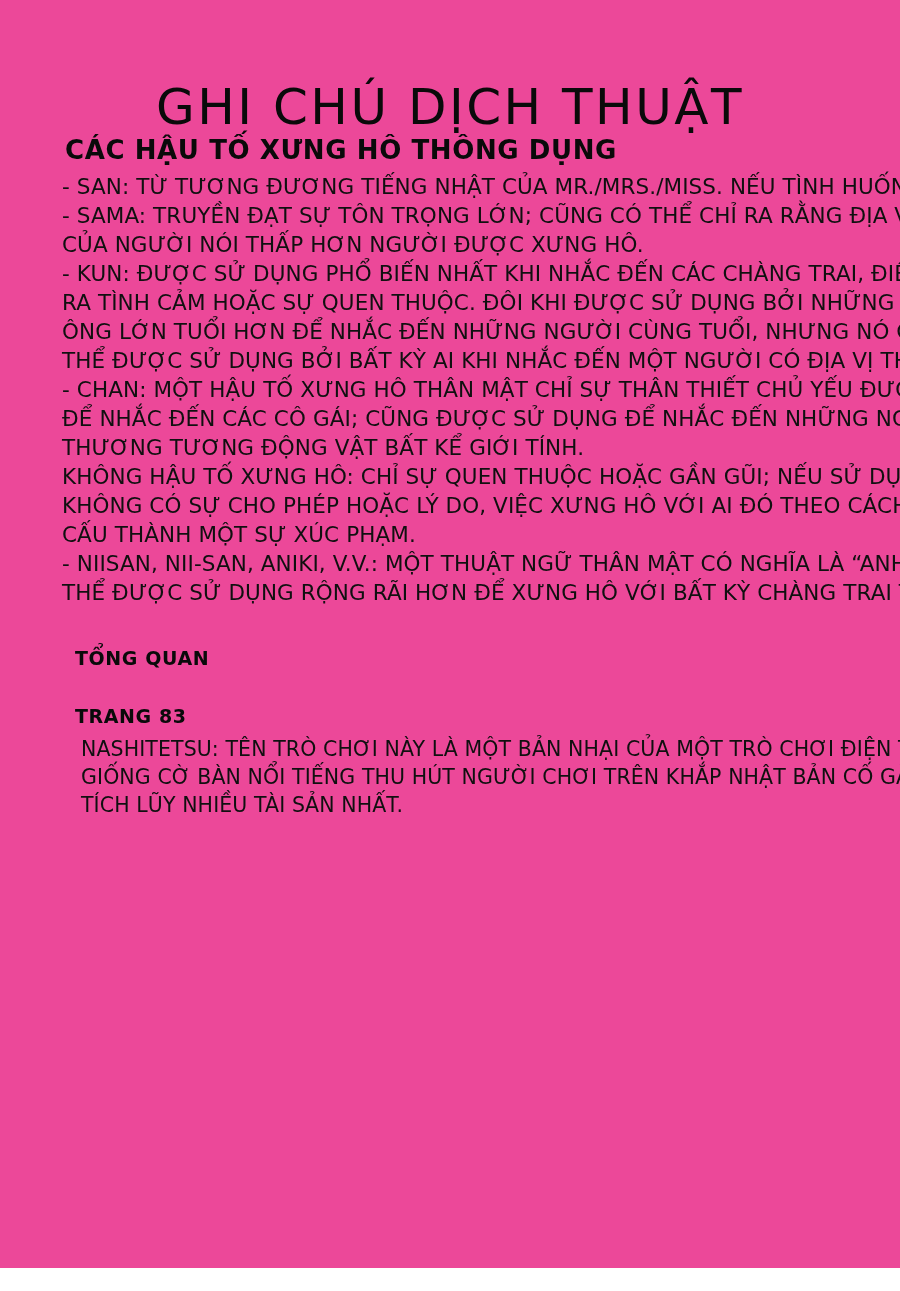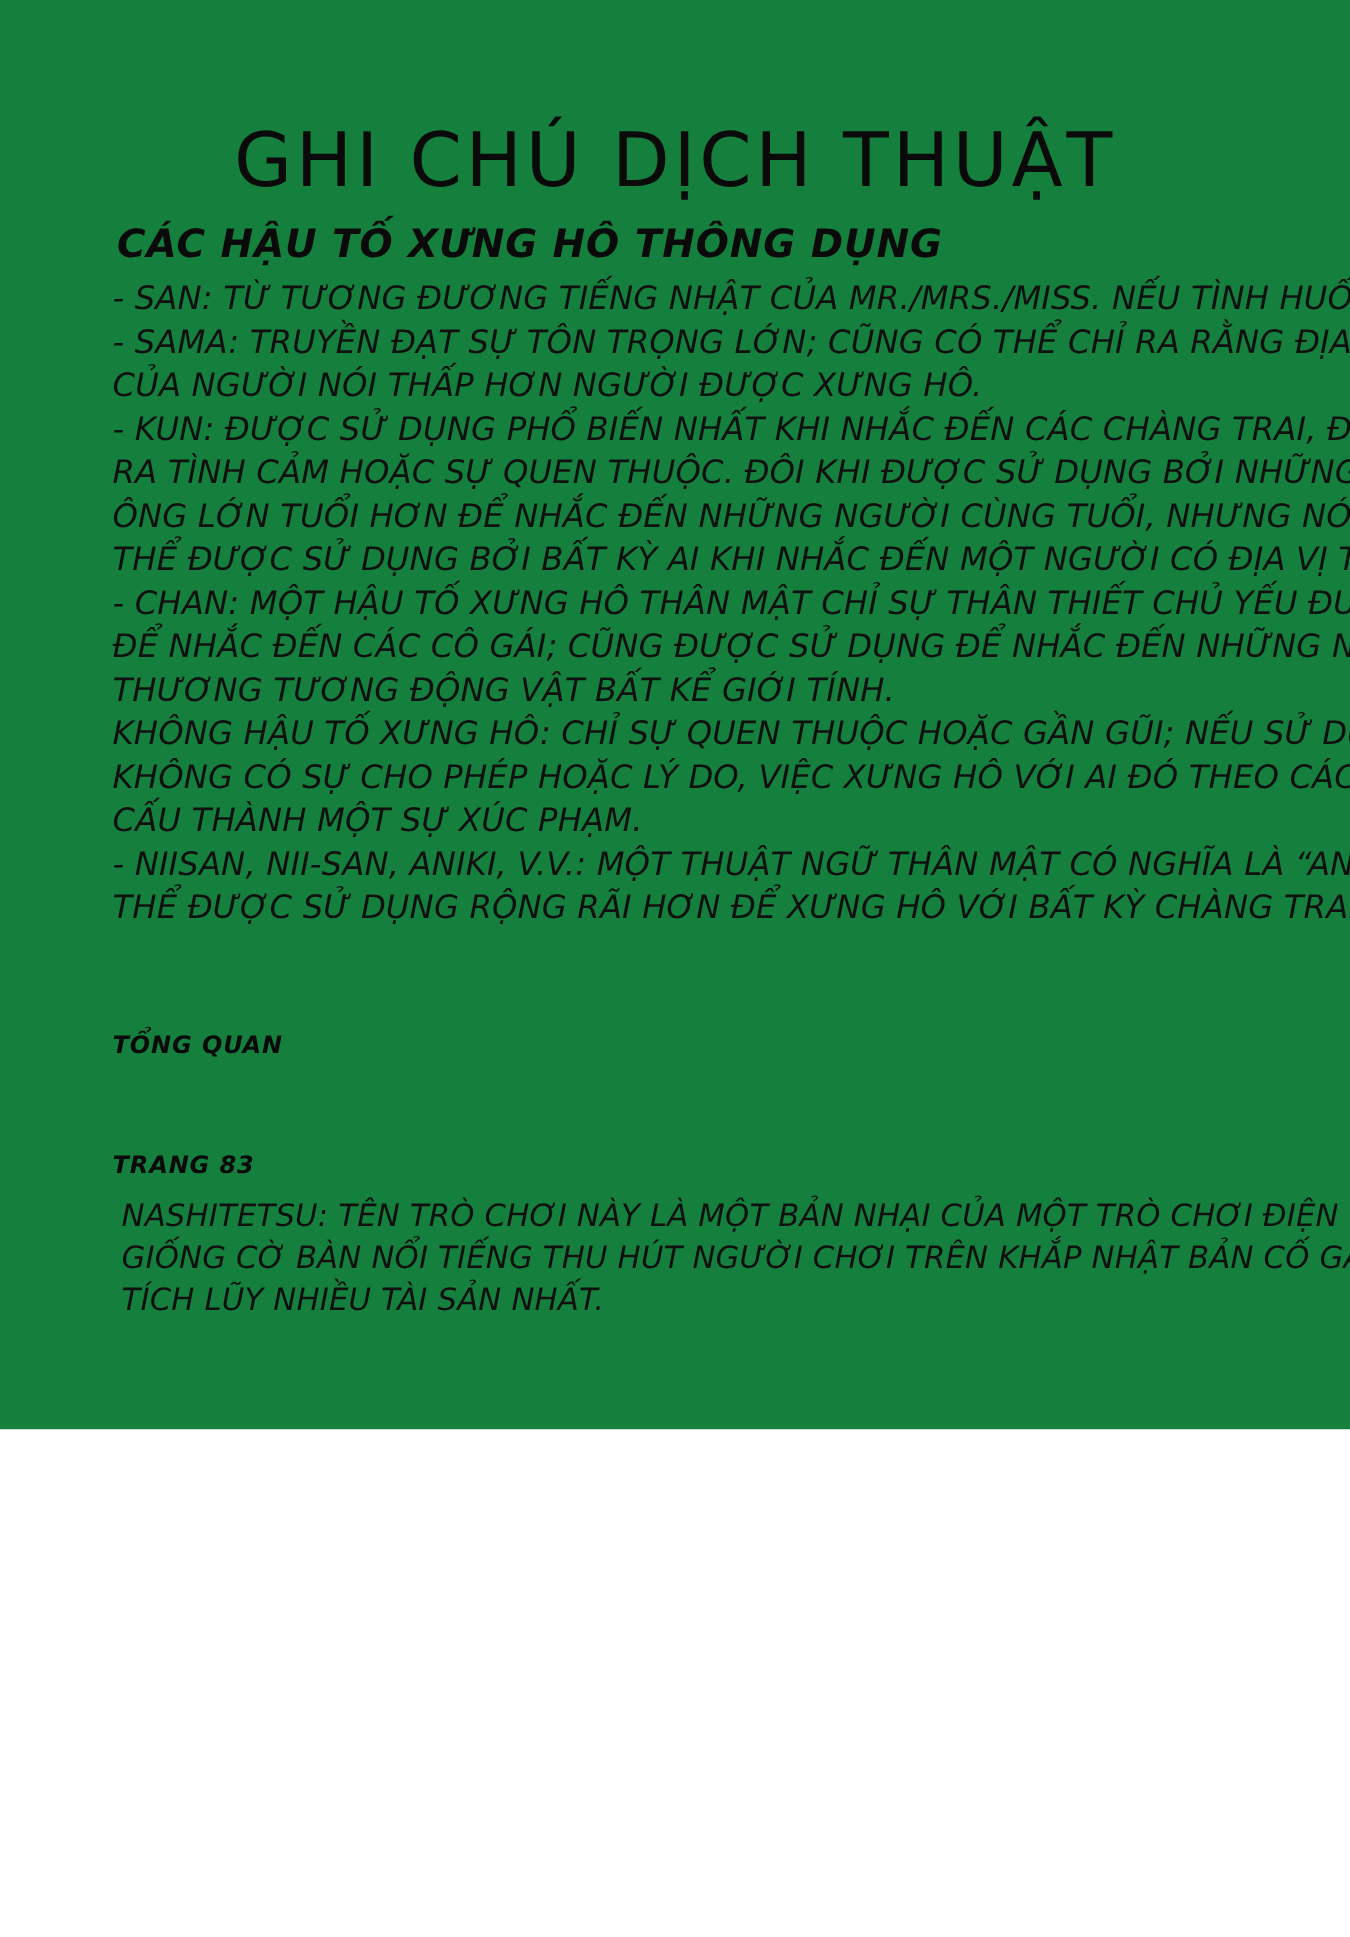--- a/index.html
+++ b/index.html
@@ -9,22 +9,22 @@
     background: #ffffff;
   }
 
   body {
     font-family: "DejaVu Sans", sans-serif;
   }
 
   #page {
     position: relative;
     width: 900px;
-    height: 953px;
-    background: #15803d;
+    height: 1268px;
+    background: #ec4899;
     overflow: hidden;
     box-sizing: border-box;
   }
 
   
   .doc-title {
     position: absolute;
     top: 44px;
     left: 0;
     width: 900px;
@@ -40,22 +40,21 @@
 
   
   .content {
     position: absolute;
     top: 134px;
     left: 62px;
     width: 818px;
   }
 
   .section {
-    margin: 13px;
-    font-style: italic;
+    margin: 0;
   }
 
   .section-heading {
     font-family: "DejaVu Sans", "Liberation Sans", sans-serif;
     font-weight: bold;
     color: #0a0a0a;
     letter-spacing: 0.6px;
     white-space: nowrap;
   }
 
@@ -66,21 +65,21 @@
     margin-left: 3px;
     margin-bottom: 5px;
   }
 
   
   .section-secondary {
     margin-left: 11px;
   }
 
   .section-secondary > .section-heading {
-    font-size: 16px;
+    font-size: 19px;
     line-height: 30px;
     margin-left: 2px;
     margin-bottom: 4px;
   }
 
   .section-secondary .body-block {
     margin-left: 8px;
   }
 
   .body-block {

